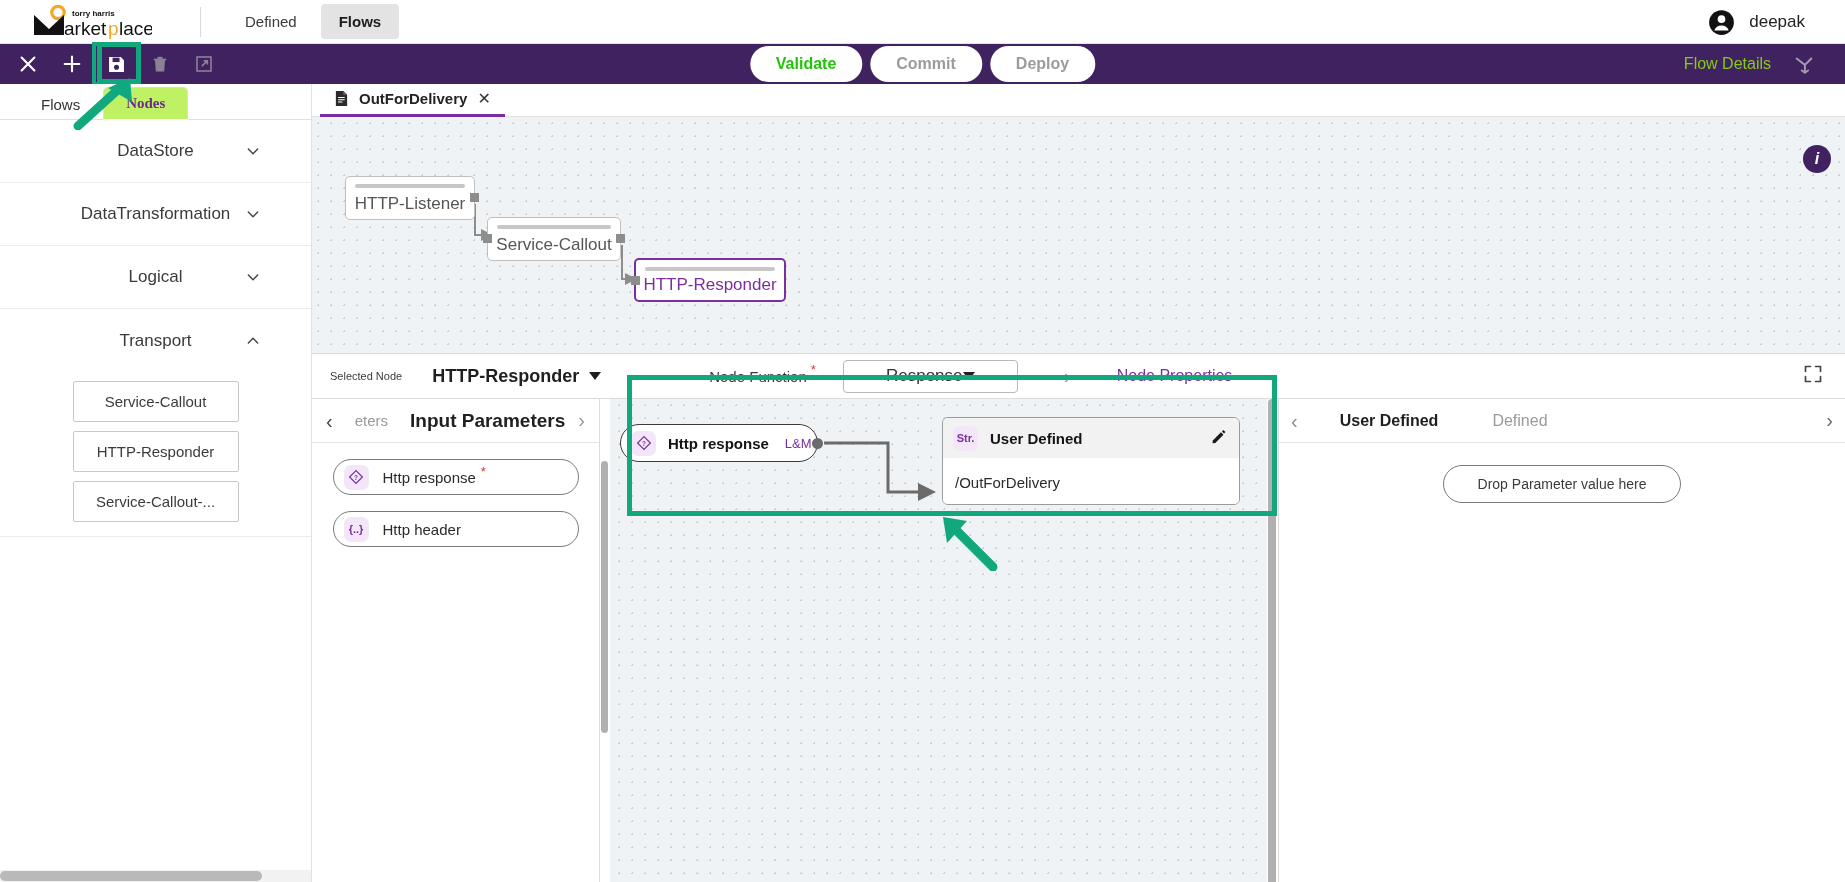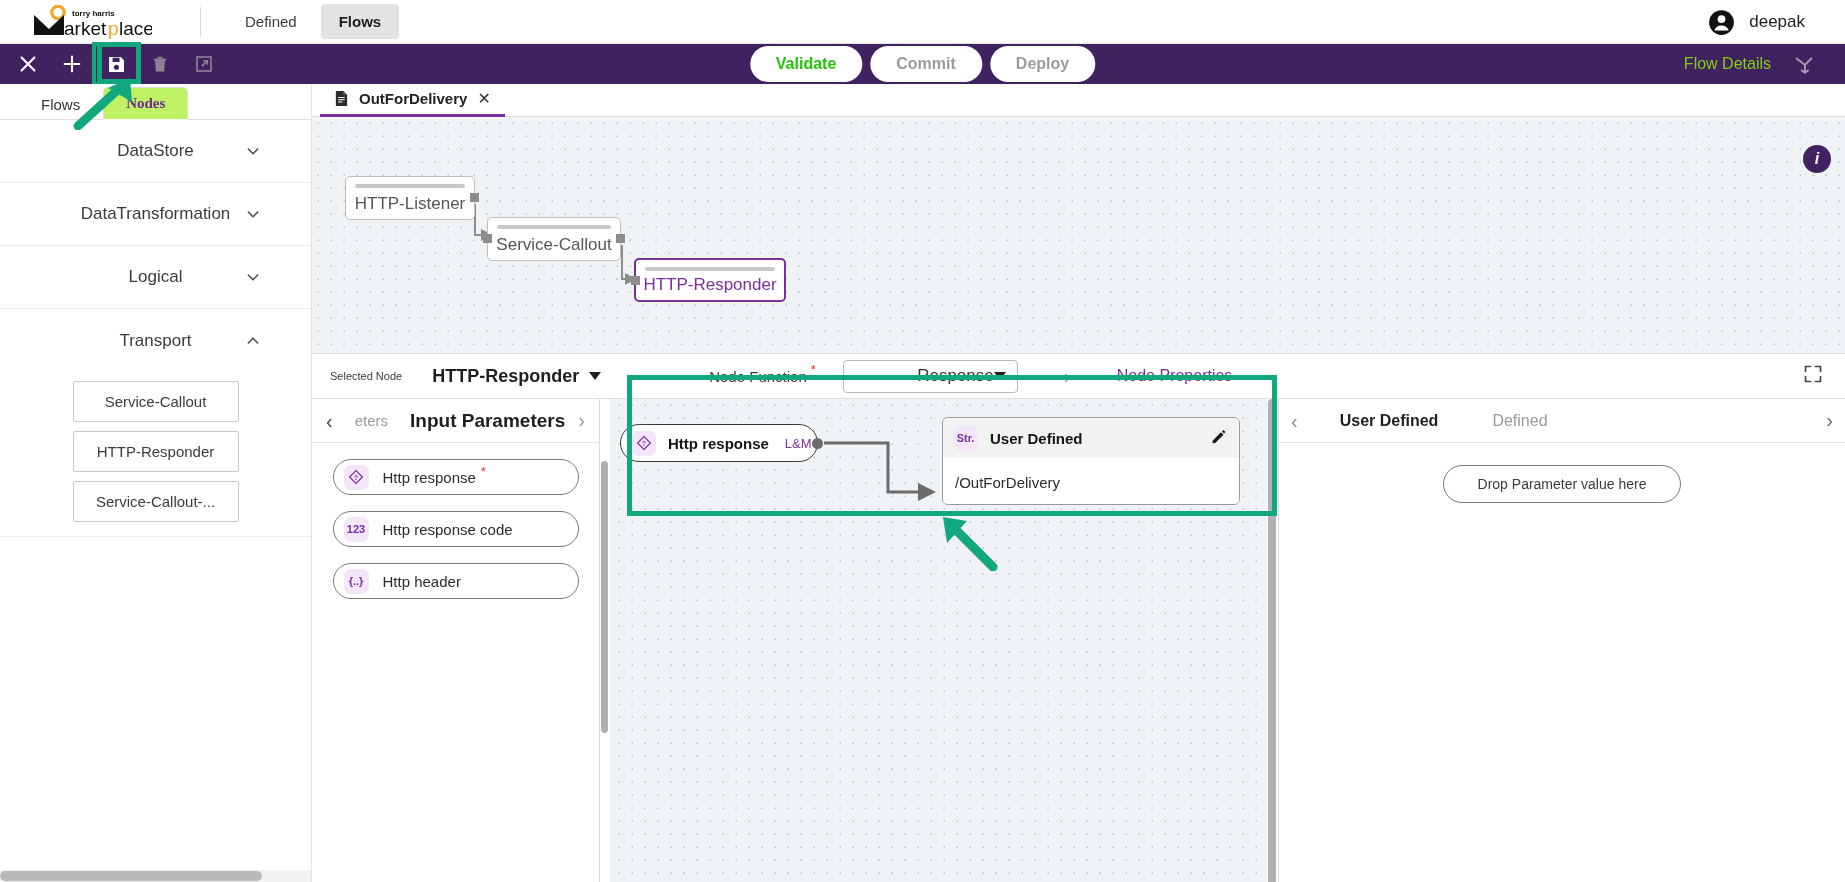--- a/index.html
+++ b/index.html
@@ -161,21 +161,21 @@
   }
   .caret-d { width: 0; height: 0; border-left: 6px solid transparent;
              border-right: 6px solid transparent; border-top: 8px solid #1f1f1f; }
   .nf-label {
     font-size: 15px; color: #3b3b3b; margin-left: 108px; position: relative;
   }
   .req-star { color: #e03131; font-size: 13px; position: absolute; top: -6px; right: -9px; }
   .nf-select {
     margin-left: 36px; width: 175px; height: 33px; border: 1px solid #b8b8b8;
     border-radius: 4px; display: flex; align-items: center;
-    justify-content: flex-end; padding: 0 11px; cursor: pointer; background: #fff;
+    justify-content: center; padding: 0 11px; cursor: pointer; background: #fff;
   }
   .nf-select .val { font-size: 17px; color: #333; }
   .chev-right-gray { font-size: 21px; color: #9a9a9a; margin-left: 46px; cursor: pointer; }
   .node-props {
     font-size: 16px; color: #7a2f9e; margin-left: 46px; cursor: pointer;
   }
   .expand-icon { position: absolute; right: 22px; cursor: pointer; }
 
   
   .lower { display: flex; height: 717px; background: #fff; }
@@ -476,24 +476,20 @@
                 <path d="M10 2 L18 10 L10 18 L2 10 Z" fill="none" stroke="#7a2f9e" stroke-width="1.5"></path>
                 <text x="10" y="13.4" font-size="8" text-anchor="middle" fill="#7a2f9e" font-family="Liberation Sans, sans-serif">?</text>
               </svg>
           </span>
           <span class="chip-label">
             <span>Http response</span>
             <span class="req-star">*</span>
           </span>
         </div>
 
-        <div class="param-chip">
-          <span class="chip-ico">123</span>
-          <span class="chip-label">Http response code</span>
-        </div>
 
         <div class="param-chip">
           <span class="chip-ico">{..}</span>
           <span class="chip-label">Http header</span>
         </div>
       </div>
 
       <div class="map-panel">
         <div class="map-canvas">
           <svg width="678" height="717" style="position:absolute;left:0;top:0;">

